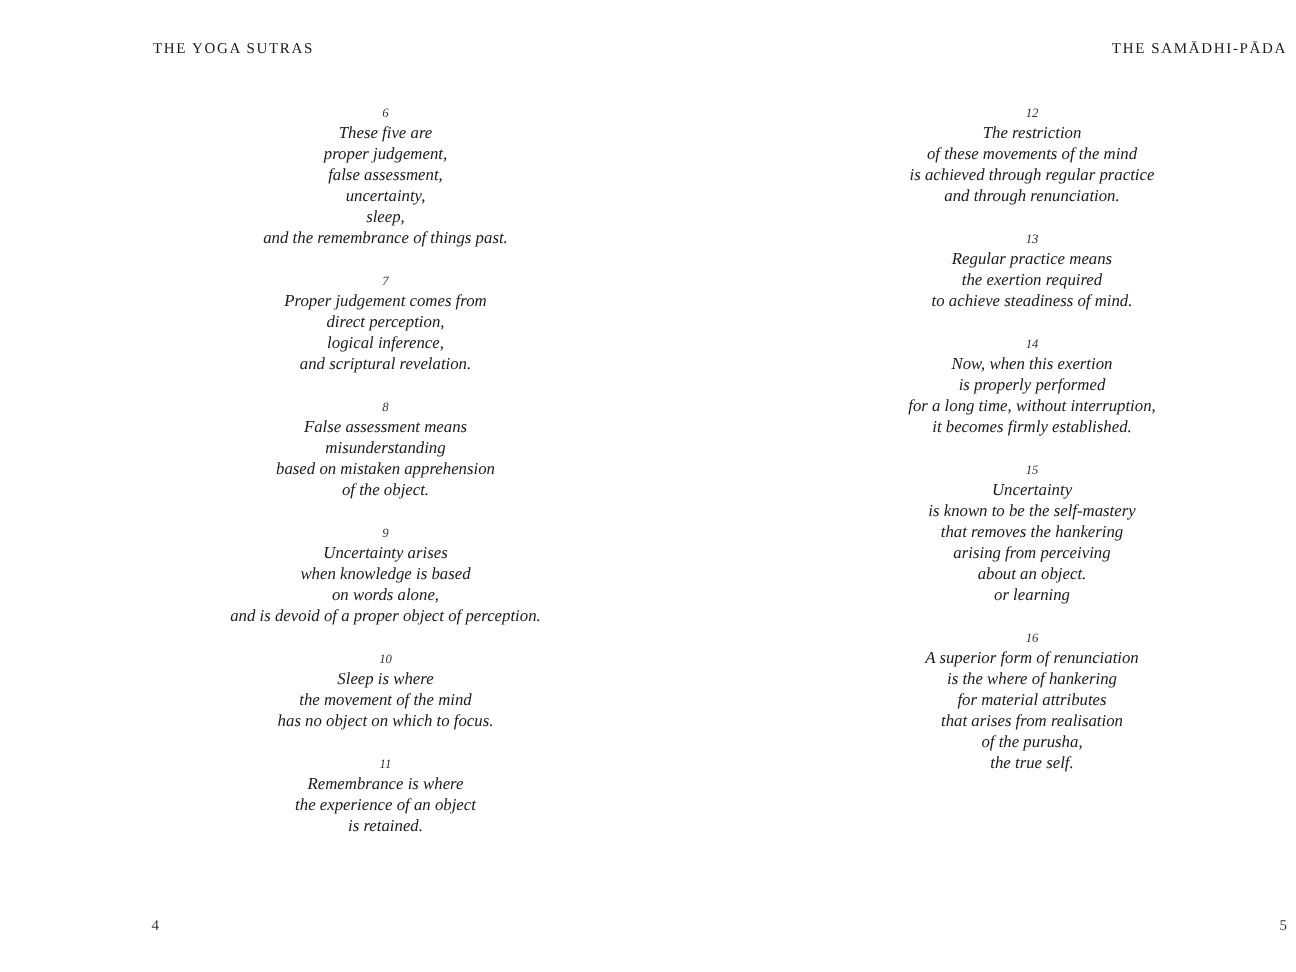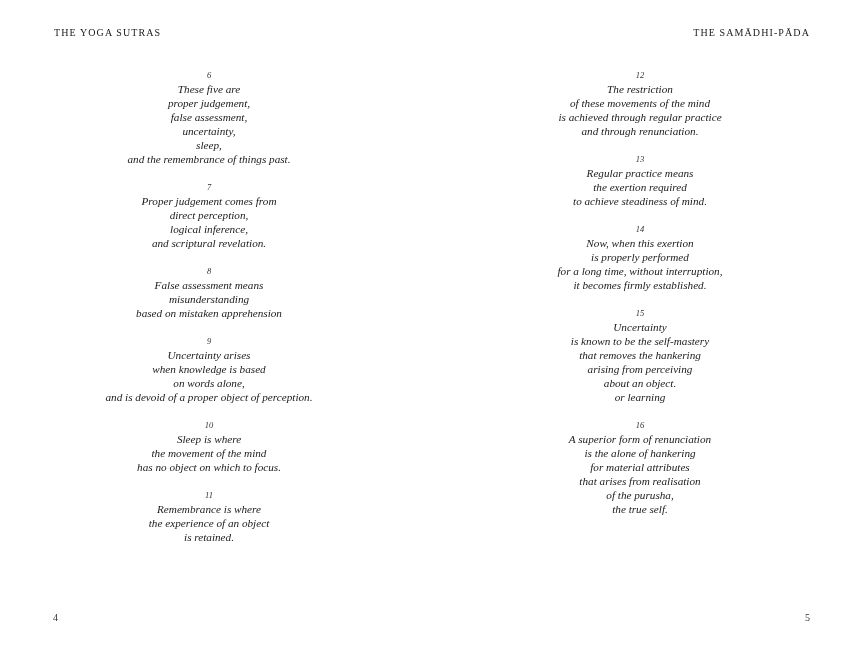--- a/index.html
+++ b/index.html
@@ -13,20 +13,21 @@
       position: relative;
       overflow: hidden;
       color: #1a1a1a;
       font-family: "Liberation Serif", "DejaVu Serif", serif;
     }
     .page {
       position: absolute;
       top: 0;
       width: 432px;
       height: 460px;
+      margin-left: 48px;
     }
     .page.left { left: 0; }
     .page.right { left: 432px; }
 
     .running-head {
       position: absolute;
       top: 27px;
       font-size: 10px;
       letter-spacing: 1.1px;
       font-weight: normal;
@@ -96,20 +97,21 @@
       <span class="sutra-line">direct perception,</span>
       <span class="sutra-line">logical inference,</span>
       <span class="sutra-line">and scriptural revelation.</span>
     </div>
 
     <div class="sutra">
       <span class="sutra-num">8</span>
       <span class="sutra-line">False assessment means</span>
       <span class="sutra-line">misunderstanding</span>
       <span class="sutra-line">based on mistaken apprehension</span>
+      <span class="sutra-line">of the object.</span>
     </div>
 
     <div class="sutra">
       <span class="sutra-num">9</span>
       <span class="sutra-line">Uncertainty arises</span>
       <span class="sutra-line">when knowledge is based</span>
       <span class="sutra-line">on words alone,</span>
       <span class="sutra-line">and is devoid of a proper object of perception.</span>
     </div>
 
@@ -164,21 +166,21 @@
       <span class="sutra-line">is known to be the self-mastery</span>
       <span class="sutra-line">that removes the hankering</span>
       <span class="sutra-line">arising from perceiving</span>
       <span class="sutra-line">about an object.</span>
       <span class="sutra-line">or learning</span>
     </div>
 
     <div class="sutra">
       <span class="sutra-num">16</span>
       <span class="sutra-line">A superior form of renunciation</span>
-      <span class="sutra-line">is the alone of hankering</span>
+      <span class="sutra-line">is the where of hankering</span>
       <span class="sutra-line">for material attributes</span>
       <span class="sutra-line">that arises from realisation</span>
       <span class="sutra-line">of the purusha,</span>
       <span class="sutra-line">the true self.</span>
     </div>
   </div>
 
   <div class="folio">5</div>
 </div>
 

